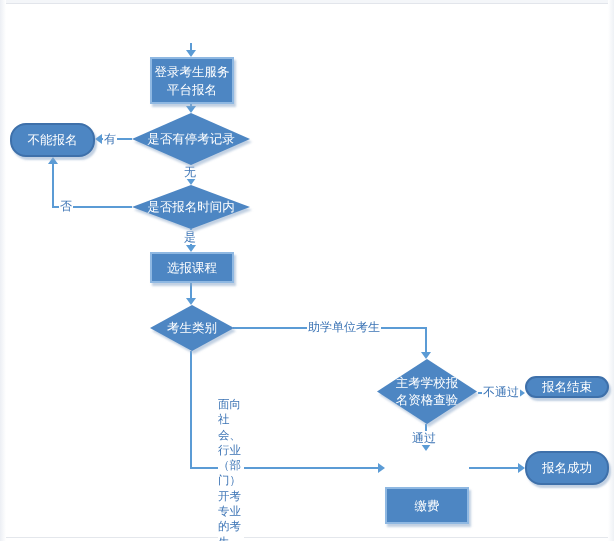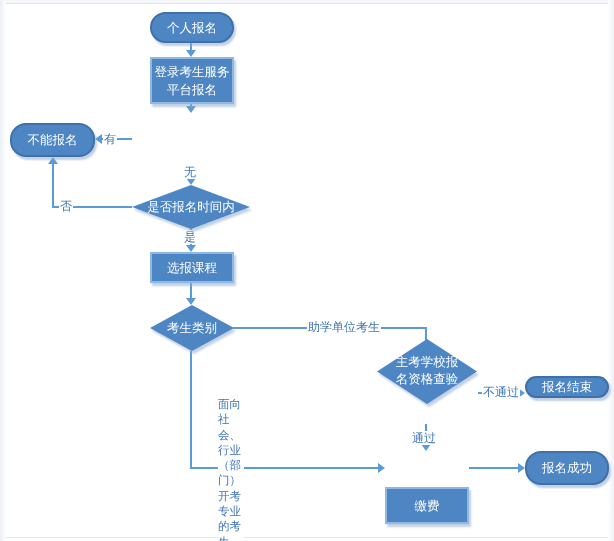--- a/index.html
+++ b/index.html
@@ -91,29 +91,31 @@
   <div class="ah ah-right" style="left:518px;top:388px;"></div>
   <div class="elabel" style="left:482px;top:385px;">不通过</div>
 
   <div class="line vline" style="left:425px;top:424px;height:21px;"></div>
   <div class="ah ah-down" style="left:421px;top:444px;"></div>
   <div class="elabel" style="left:411px;top:431px;">通过</div>
 
   <div class="line hline" style="left:469px;top:467px;width:50px;"></div>
   <div class="ah ah-right" style="left:518px;top:463px;"></div>
 
-  <div class="node terminator" style="left:150px;top:12px;width:84px;height:31px;">
-    <span>个人报名</span>
-  </div>
 
   <div class="node process" style="left:150px;top:57px;width:84px;height:47px;">
     <span>登录考生服务</span>
     <span>平台报名</span>
   </div>
 
+  <div class="diamond-wrap" style="left:132px;top:113px;width:118px;height:52px;">
+    <div class="diamond">
+      <span>是否有停考记录</span>
+    </div>
+  </div>
 
   <div class="node terminator" style="left:10px;top:123px;width:85px;height:34px;">
     <span>不能报名</span>
   </div>
 
   <div class="diamond-wrap" style="left:132px;top:185px;width:118px;height:44px;">
     <div class="diamond">
       <span>是否报名时间内</span>
     </div>
   </div>
@@ -121,21 +123,21 @@
   <div class="node process" style="left:150px;top:252px;width:84px;height:31px;">
     <span>选报课程</span>
   </div>
 
   <div class="diamond-wrap" style="left:150px;top:305px;width:84px;height:46px;">
     <div class="diamond">
       <span>考生类别</span>
     </div>
   </div>
 
-  <div class="diamond-wrap" style="left:377px;top:339px;width:100px;height:65px;font-family:Liberation Mono, monospace;">
+  <div class="diamond-wrap" style="left:377px;top:359px;width:100px;height:65px;">
     <div class="diamond">
       <span>主考学校报</span>
       <span>名资格查验</span>
     </div>
   </div>
 
   <div class="node terminator" style="left:525px;top:376px;width:84px;height:22px;">
     <span>报名结束</span>
   </div>
 

